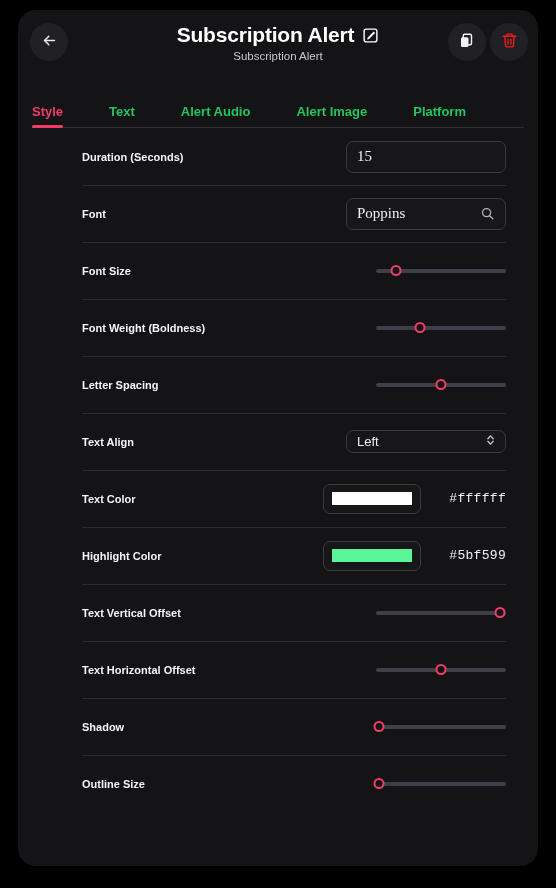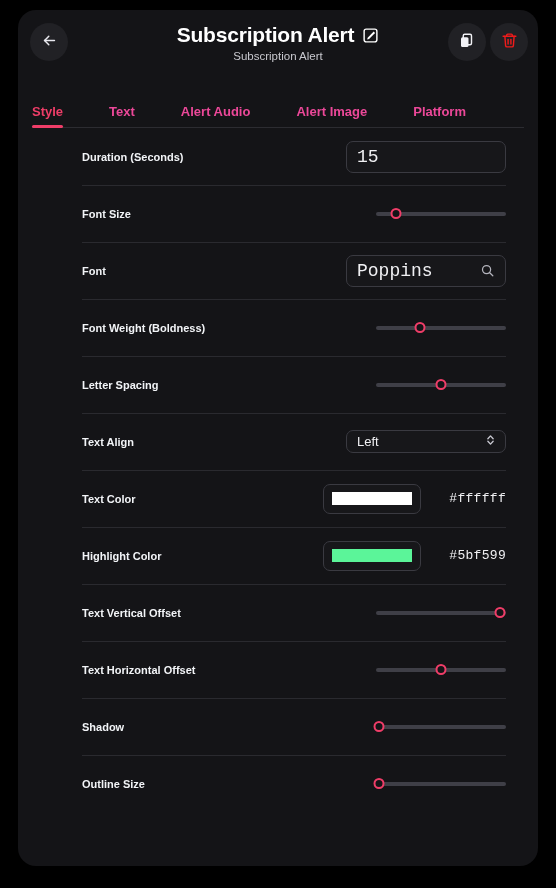--- a/index.html
+++ b/index.html
@@ -86,21 +86,21 @@
     display: flex;
     align-items: flex-end;
     padding: 0 14px;
     height: 46px;
     gap: 12px;
   }
   .tab {
     flex: 0 0 auto;
     font-size: 13px;
     font-weight: 700;
-    color: #ec4899;
+    color: #22c55e;
     background: none;
     border: none;
     cursor: pointer;
     padding: 0 0 9px 0;
     position: relative;
     font-family: "Liberation Sans", sans-serif;
   }
   .tab + .tab { margin-left: 34px; }
   .tab.active { color: #ef3d68; }
   .tab.active::after {
@@ -158,23 +158,23 @@
     height: 32px;
     background: #17171a;
     border: 1px solid #3a3a41;
     border-radius: 7px;
     display: flex;
     align-items: center;
     padding: 0 10px;
   }
   .field-value {
     flex: 1;
-    font-size: 18px;
+    font-size: 15px;
     color: #f0f0f3;
-    font-family: Liberation Mono, monospace;
+    font-family: Liberation Serif, serif;
     white-space: nowrap;
     overflow: hidden;
   }
   .field-icon { display: flex; align-items: center; cursor: pointer; }
 
   
   .select {
     width: 160px;
     height: 23px;
     background: #17171a;
@@ -304,45 +304,45 @@
       <div class="row">
         <span class="row-label">Duration (Seconds)</span>
         <div class="row-control">
           <div class="field">
             <span class="field-value">15</span>
           </div>
         </div>
       </div>
 
       <div class="row">
-        <span class="row-label">Font Size</span>
-        <div class="row-control">
-          <div class="slider">
-            <div class="slider-track"></div>
-            <div class="slider-thumb" style="left: 15%;"></div>
-          </div>
-        </div>
-      </div>
-
-      <div class="row">
         <span class="row-label">Font</span>
         <div class="row-control">
           <div class="field">
             <span class="field-value">Poppins</span>
             <span class="field-icon">
               <svg width="15" height="15" viewBox="0 0 24 24" fill="none" stroke="#b4b4bd" stroke-width="2" stroke-linecap="round">
                 <circle cx="10.5" cy="10.5" r="6.5"></circle>
                 <line x1="15.5" y1="15.5" x2="20.5" y2="20.5"></line>
               </svg>
             </span>
           </div>
         </div>
       </div>
 
       <div class="row">
+        <span class="row-label">Font Size</span>
+        <div class="row-control">
+          <div class="slider">
+            <div class="slider-track"></div>
+            <div class="slider-thumb" style="left: 15%;"></div>
+          </div>
+        </div>
+      </div>
+
+      <div class="row">
         <span class="row-label">Font Weight (Boldness)</span>
         <div class="row-control">
           <div class="slider">
             <div class="slider-track"></div>
             <div class="slider-thumb" style="left: 34%;"></div>
           </div>
         </div>
       </div>
 
       <div class="row">

